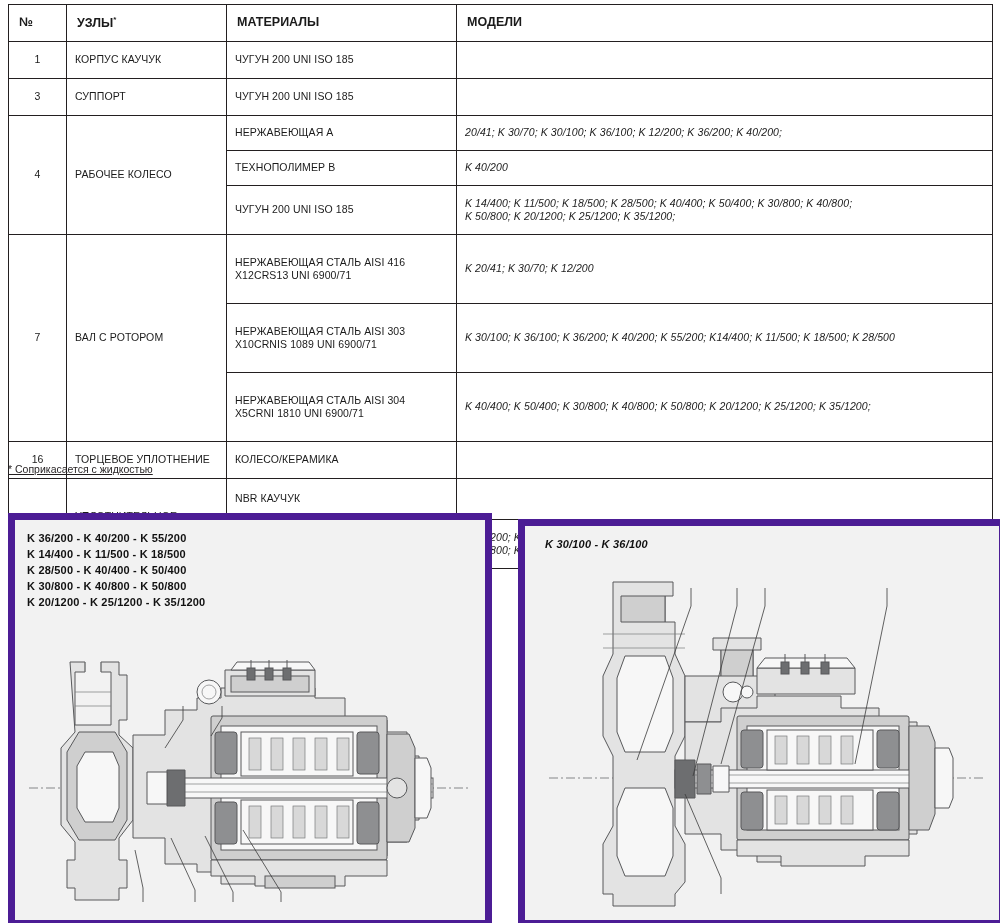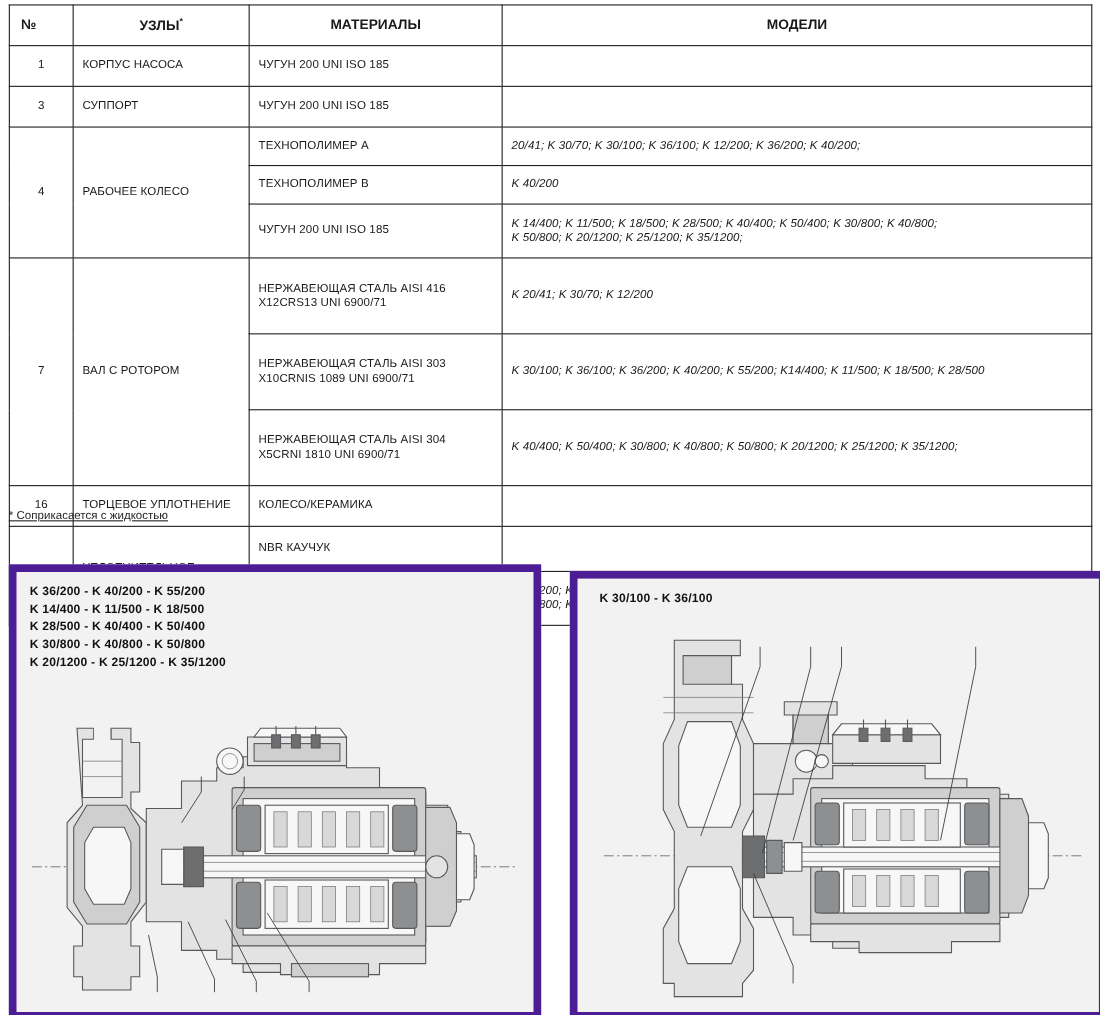--- a/index.html
+++ b/index.html
@@ -31,21 +31,21 @@
   table.mat th, table.mat td {
     border: 1px solid #231f20;
     vertical-align: middle;
     padding: 4px 8px;
     font-size: 10.5px;
     line-height: 1.25;
   }
   table.mat th {
     font-size: 12.5px;
     font-weight: bold;
-    text-align: center;
+    text-align: left;
     height: 30px;
     padding: 3px 10px;
   }
   .col-n  { width: 58px; text-align: center; }
   .col-un { width: 160px; }
   .col-mat{ width: 230px; }
   .col-mod{ width: 536px; }
 
   td.num { text-align: center; font-size: 11px; }
   td.unit { font-size: 10.5px; letter-spacing: .1px; }
@@ -83,20 +83,21 @@
     letter-spacing: .2px;
   }
   .panel-title {
     position: absolute;
     left: 20px;
     top: 12px;
     font-size: 11px;
     font-weight: bold;
     color: #111;
     letter-spacing: .2px;
+    font-style: italic;
   }
 
   svg.drawing { position: absolute; left: 0; top: 0; }
   .ln { stroke: #58595b; stroke-width: 1; fill: none; }
   .ln-thin { stroke: #7a7b7d; stroke-width: .7; fill: none; }
   .lead { stroke: #3b3b3b; stroke-width: .8; fill: none; }
   .fill-lite { fill: #e3e3e3; stroke: #58595b; stroke-width: 1; }
   .fill-mid  { fill: #cfcfcf; stroke: #58595b; stroke-width: 1; }
   .fill-dark { fill: #8e8f91; stroke: #58595b; stroke-width: 1; }
   .fill-vdark{ fill: #6d6e70; stroke: #58595b; stroke-width: 1; }
@@ -119,36 +120,36 @@
         <th class="col-n" style="text-align:left;">№</th>
         <th><span>УЗЛЫ</span><span class="sup">*</span></th>
         <th>МАТЕРИАЛЫ</th>
         <th>МОДЕЛИ</th>
       </tr>
     </thead>
     <tbody>
 
       <tr class="rowtall">
         <td class="num">1</td>
-        <td class="unit">КОРПУС НАСОСА</td>
+        <td class="unit">КОРПУС КАУЧУК</td>
         <td class="matcell">ЧУГУН 200 UNI ISO 185</td>
         <td class="modcell"></td>
       </tr>
 
       <tr class="rowtall">
         <td class="num">3</td>
         <td class="unit">СУППОРТ</td>
         <td class="matcell">ЧУГУН 200 UNI ISO 185</td>
         <td class="modcell"></td>
       </tr>
 
       <tr>
         <td class="num" rowspan="3">4</td>
         <td class="unit" rowspan="3">РАБОЧЕЕ КОЛЕСО</td>
-        <td class="matcell" style="height:26px">ТЕХНОПОЛИМЕР A</td>
+        <td class="matcell" style="height:26px">НЕРЖАВЕЮЩАЯ A</td>
         <td class="modcell">20/41; K 30/70; K 30/100; K 36/100; K 12/200; K 36/200; K 40/200;</td>
       </tr>
       <tr>
         <td class="matcell" style="height:26px">ТЕХНОПОЛИМЕР B</td>
         <td class="modcell">K 40/200</td>
       </tr>
       <tr>
         <td class="matcell" style="height:40px">ЧУГУН 200 UNI ISO 185</td>
         <td class="modcell" style="white-space:pre-line">K 14/400; K 11/500; K 18/500; K 28/500; K 40/400; K 50/400; K 30/800; K 40/800;
 K 50/800; K 20/1200; K 25/1200; K 35/1200;</td>

